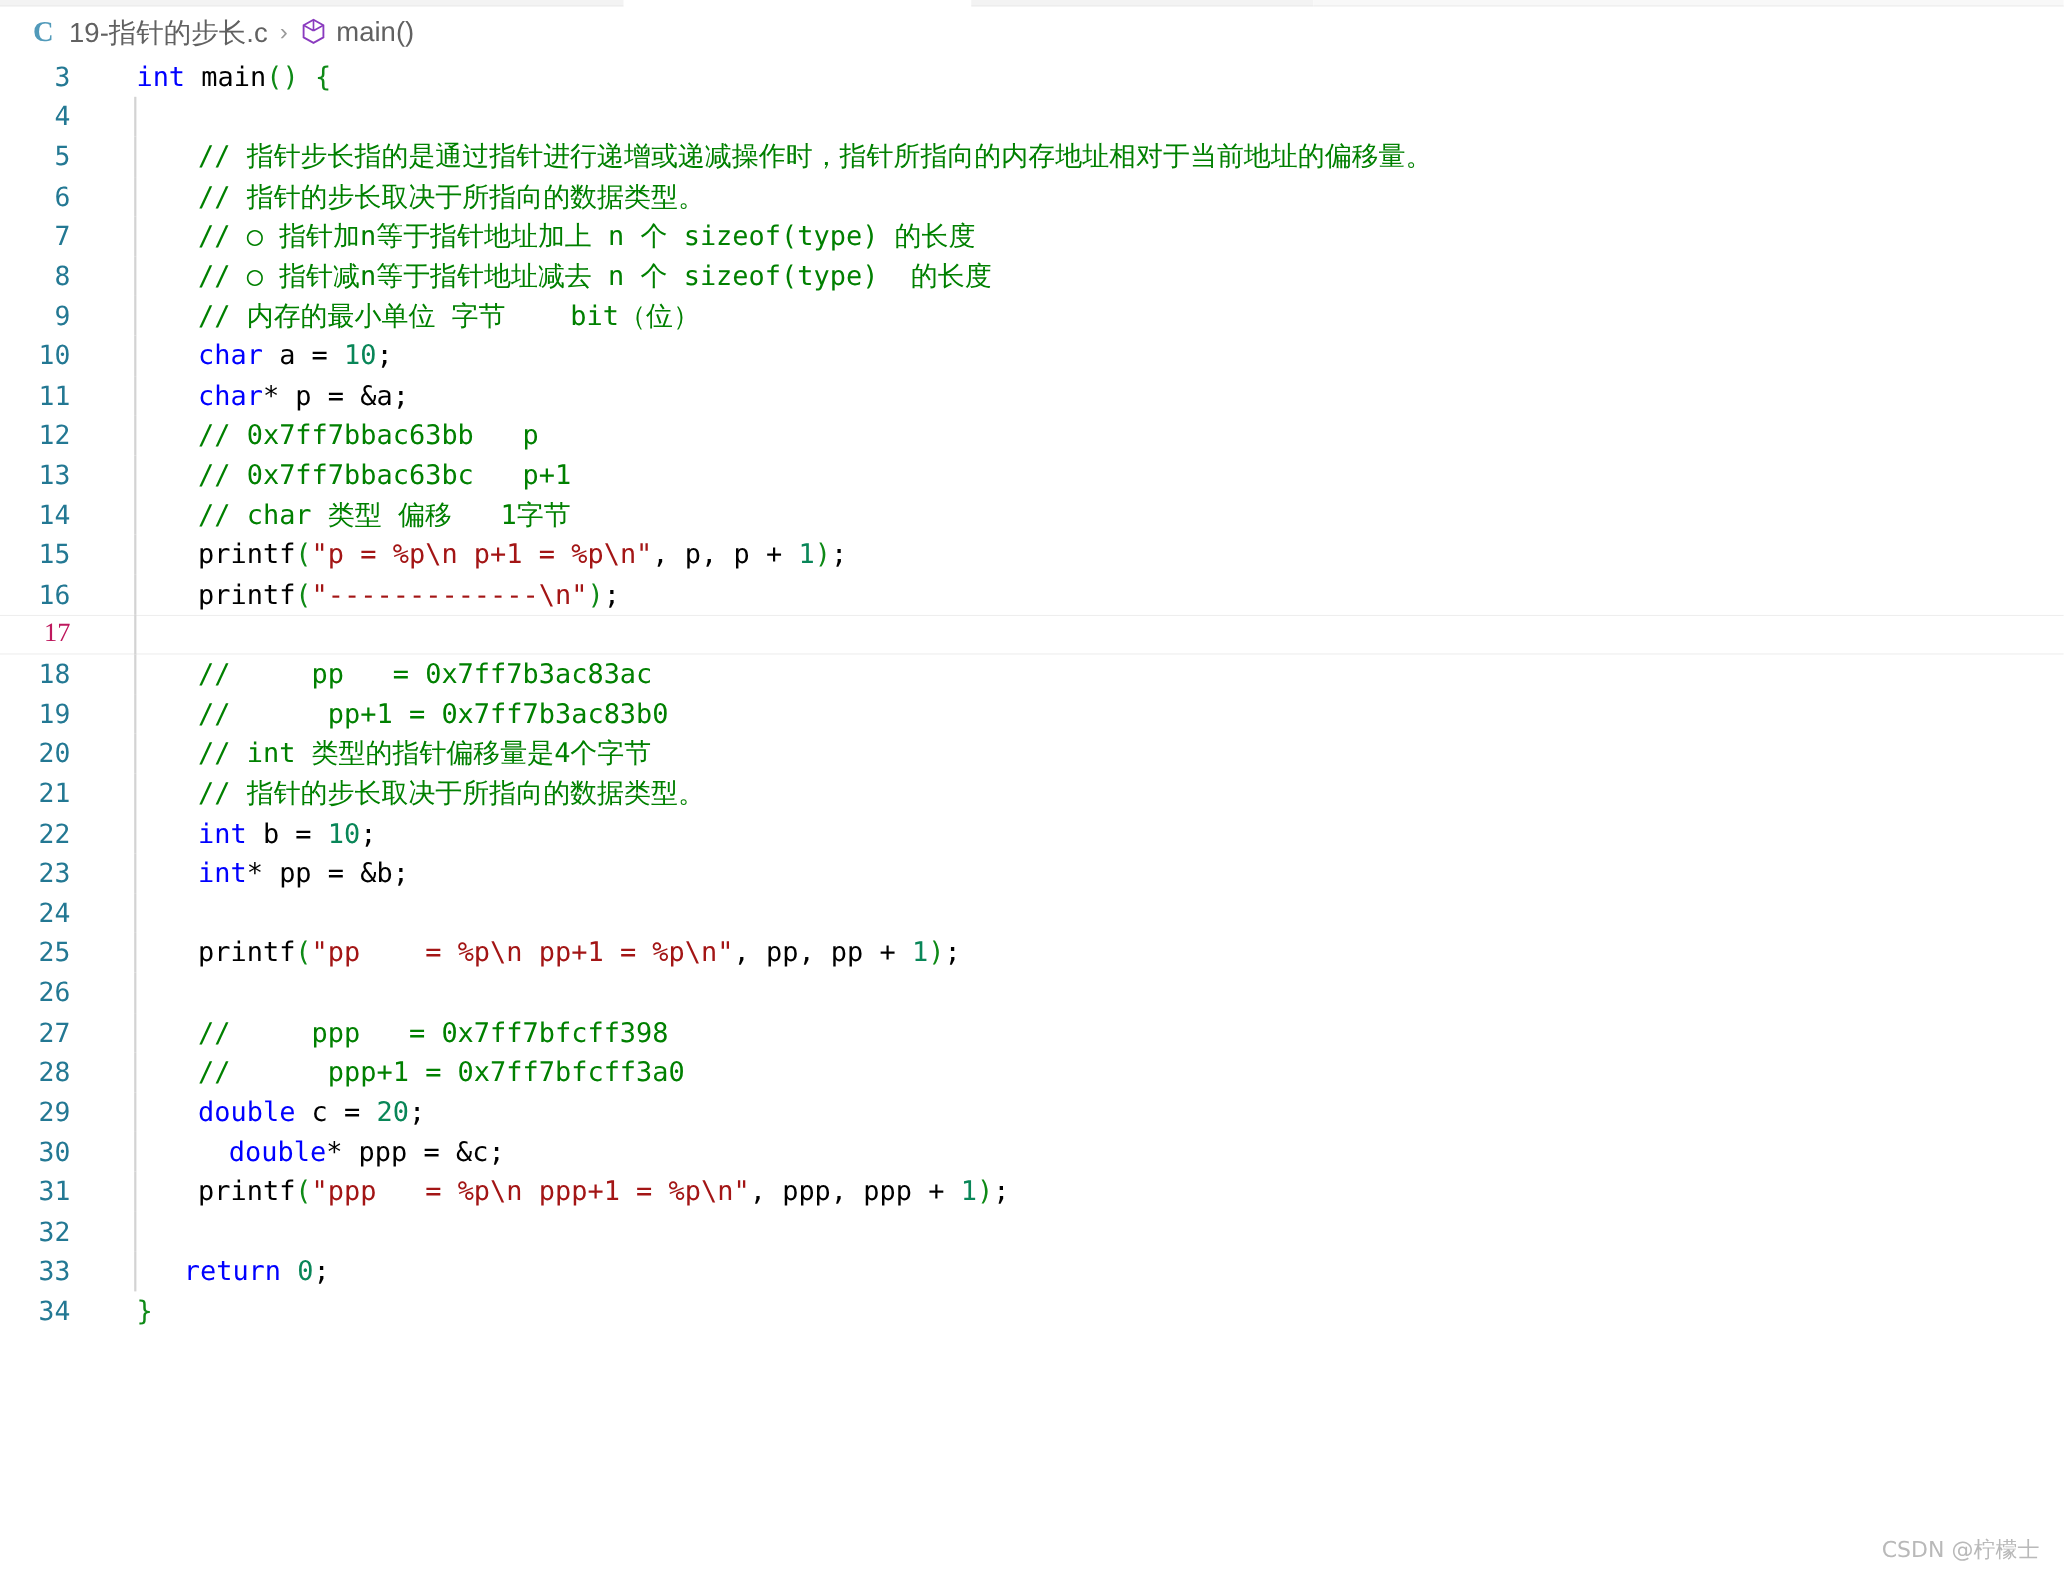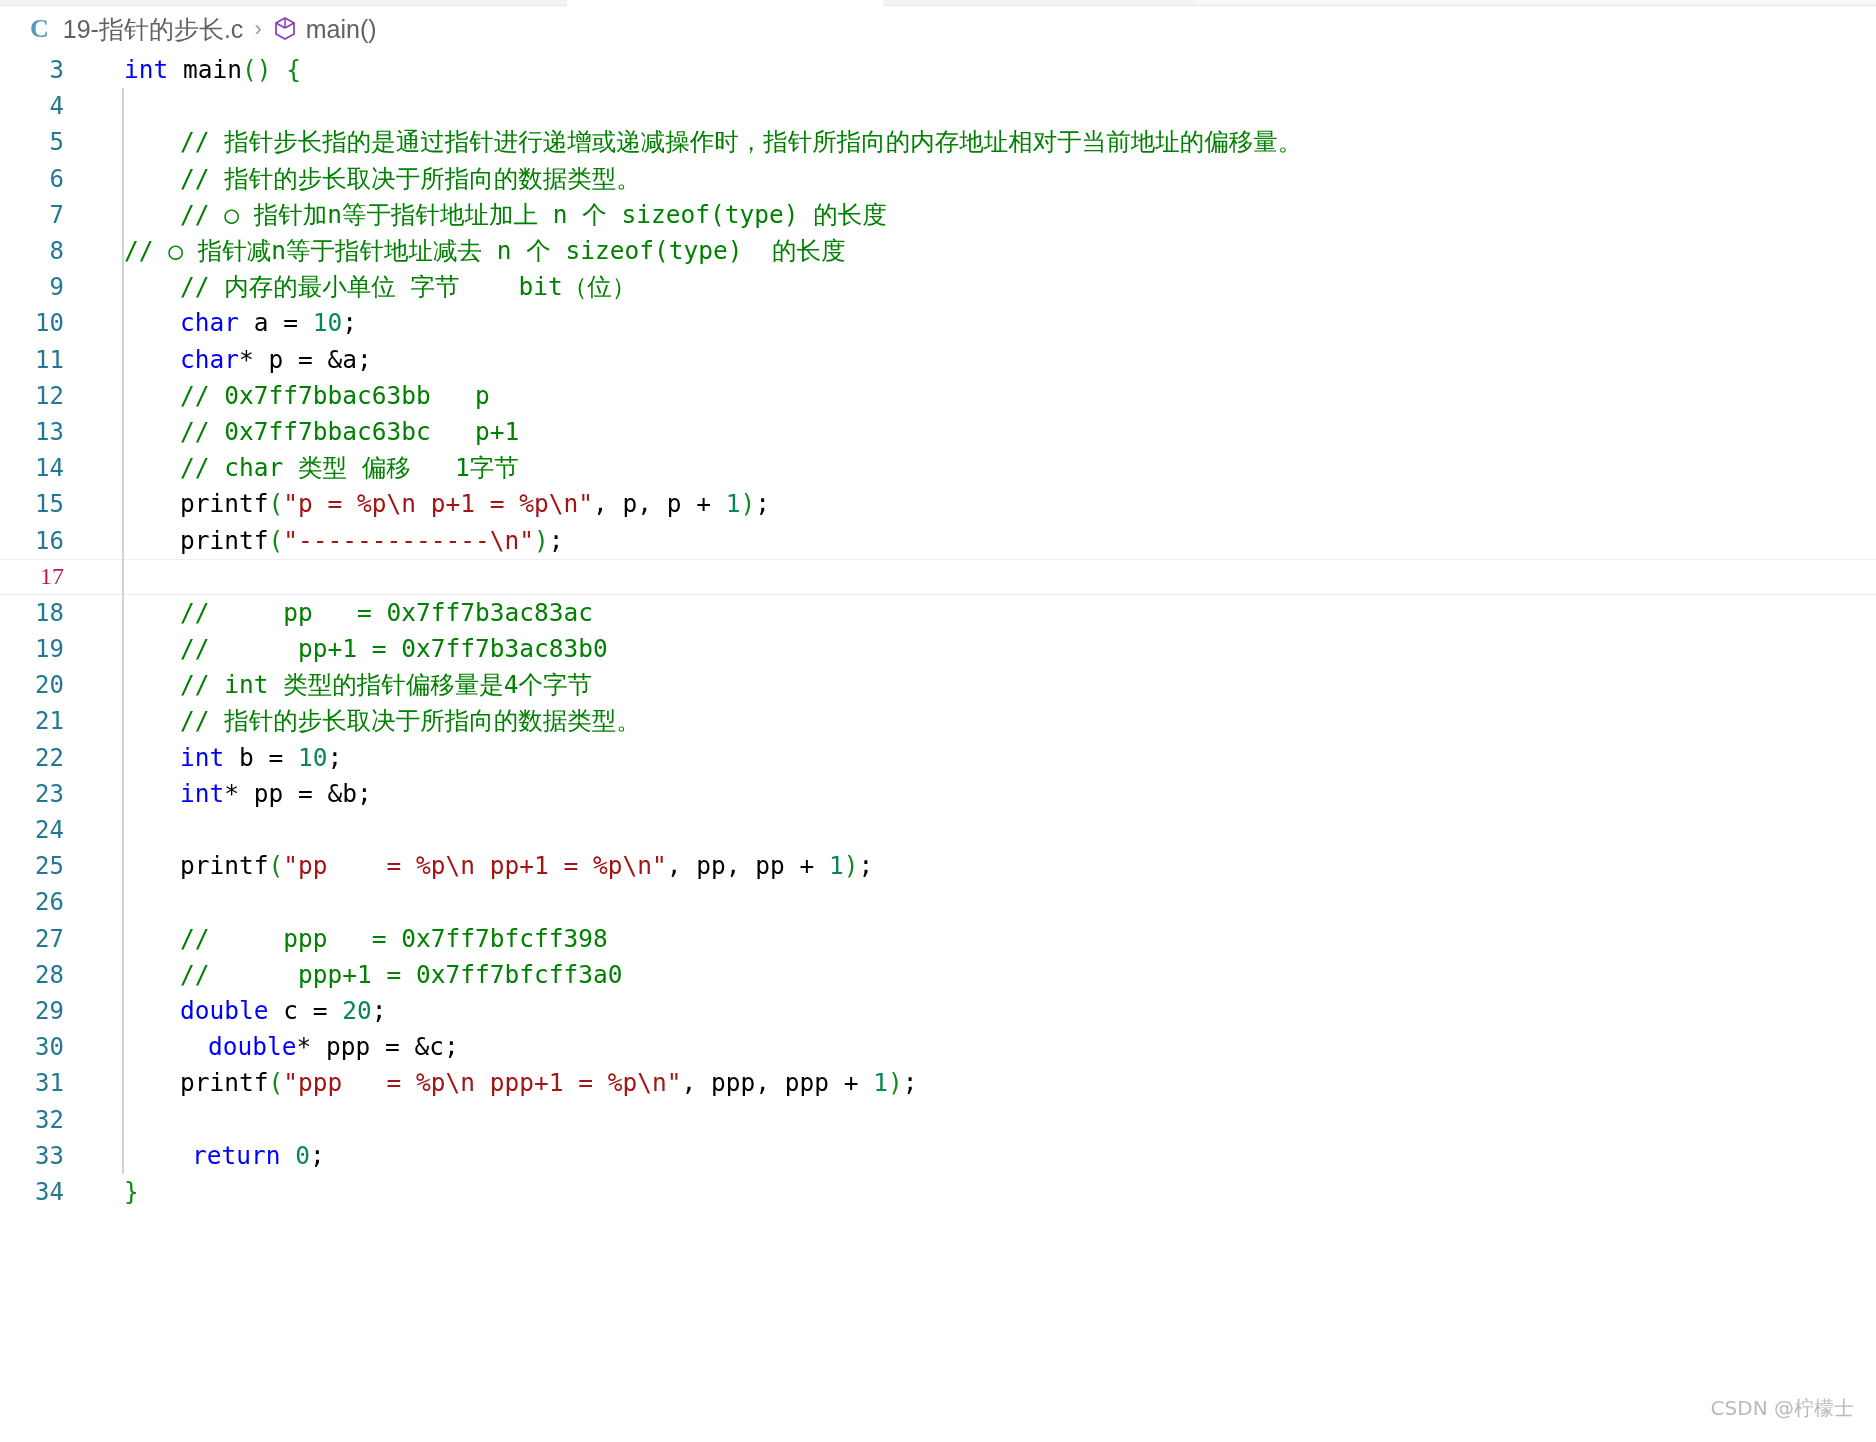--- a/index.html
+++ b/index.html
@@ -133,21 +133,21 @@
       <div class="code" style="padding-left: 56px;"><span class="cmt">// 指针的步长取决于所指向的数据类型。</span></div>
     </div>
     <div class="code-row">
       <div class="ln">7</div>
       <div class="guide"></div>
       <div class="code" style="padding-left: 56px;"><span class="cmt">// ○ 指针加n等于指针地址加上 n 个 sizeof(type) 的长度</span></div>
     </div>
     <div class="code-row">
       <div class="ln">8</div>
       <div class="guide"></div>
-      <div class="code" style=""><span class="cmt">// ○ 指针减n等于指针地址减去 n 个 sizeof(type)  的长度</span></div>
+      <div class="code" style="padding-left: 56px;"><span class="cmt">// ○ 指针减n等于指针地址减去 n 个 sizeof(type)  的长度</span></div>
     </div>
     <div class="code-row">
       <div class="ln">9</div>
       <div class="guide"></div>
       <div class="code" style="padding-left: 56px;"><span class="cmt">// 内存的最小单位 字节    bit（位）</span></div>
     </div>
     <div class="code-row">
       <div class="ln">10</div>
       <div class="guide"></div>
       <div class="code" style="padding-left: 56px;"><span class="kw">char</span><span class="plain"> a = </span><span class="num">10</span><span class="plain">;</span></div>
@@ -258,21 +258,21 @@
       <div class="code" style="padding-left: 56px;"><span class="plain">printf</span><span class="paren">(</span><span class="str">"ppp   = %p\n ppp+1 = %p\n"</span><span class="plain">, ppp, ppp + </span><span class="num">1</span><span class="paren">)</span><span class="plain">;</span></div>
     </div>
     <div class="code-row">
       <div class="ln">32</div>
       <div class="guide"></div>
       <div class="code" style="padding-left: 0px;"></div>
     </div>
     <div class="code-row">
       <div class="ln">33</div>
       <div class="guide"></div>
-      <div class="code" style="padding-left: 68px;"><span class="kw">return</span><span class="plain"> </span><span class="num">0</span><span class="plain">;</span></div>
+      <div class="code" style="padding-left: 43px;"><span class="kw">return</span><span class="plain"> </span><span class="num">0</span><span class="plain">;</span></div>
     </div>
     <div class="code-row">
       <div class="ln">34</div>
       <div class="guide none"></div>
       <div class="code" style="padding-left: 0px;"><span class="paren">}</span></div>
     </div>
   </div>
 
 <div class="watermark">CSDN @柠檬⼠</div>
 

